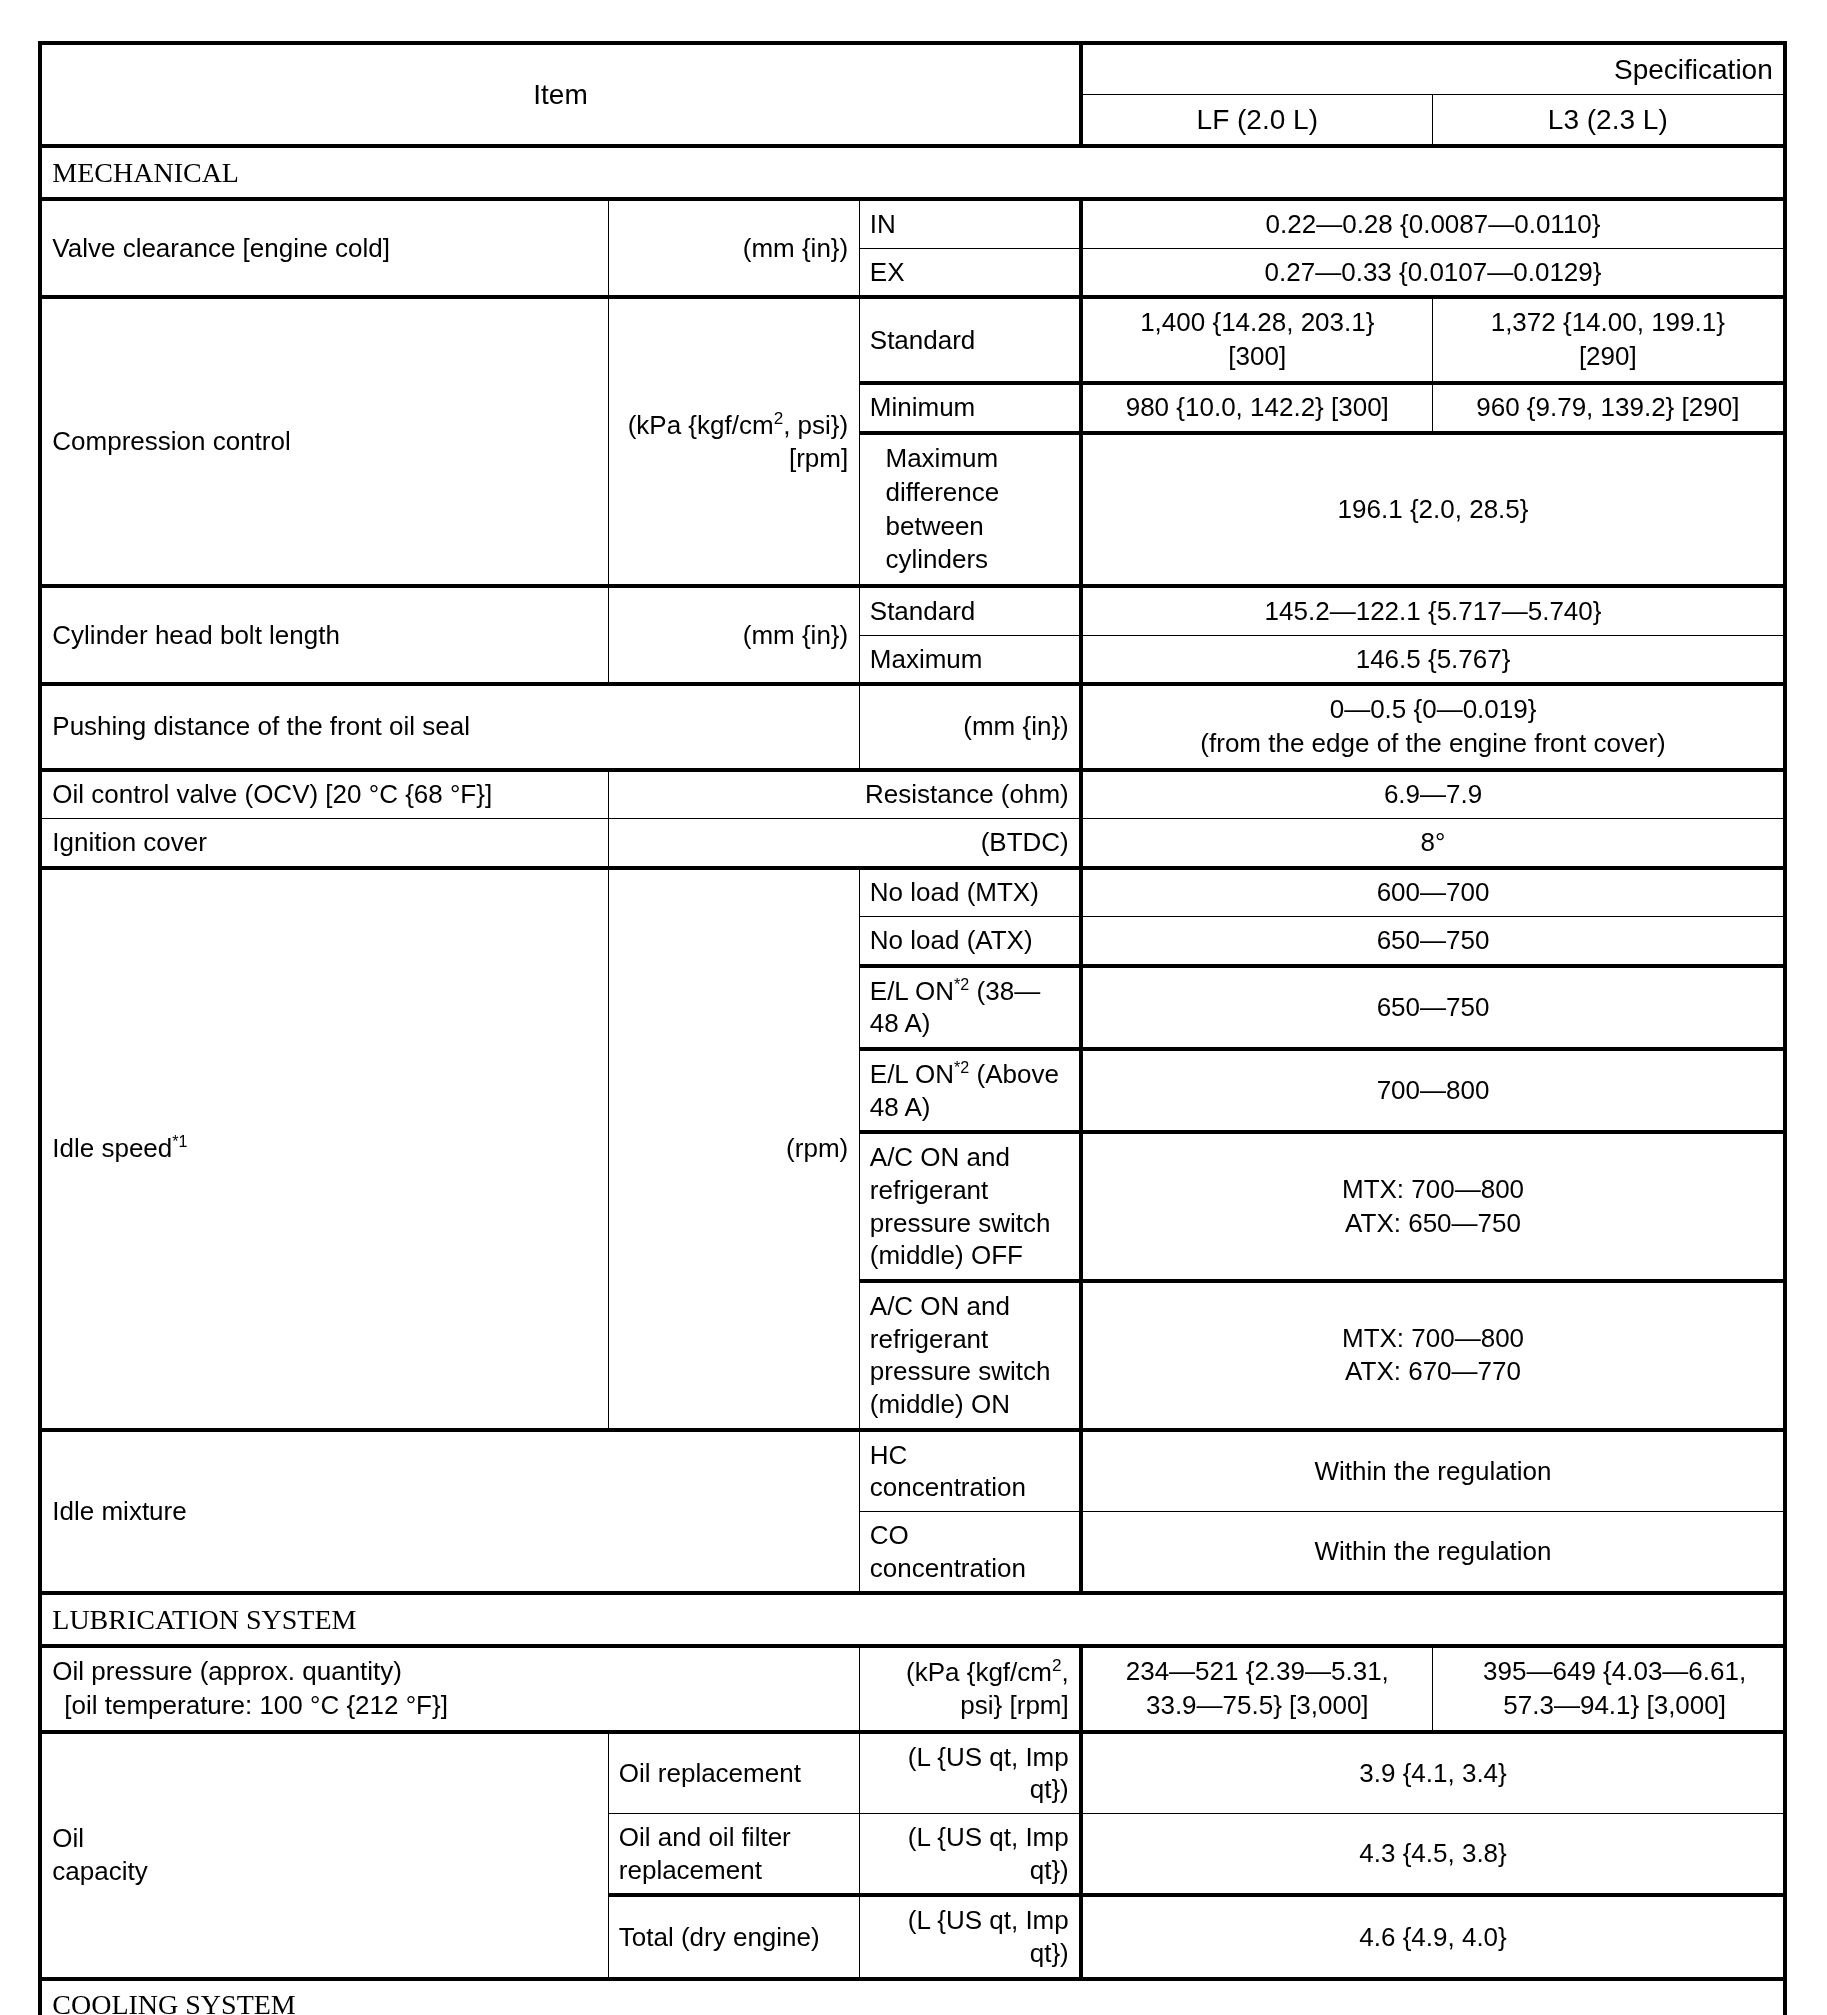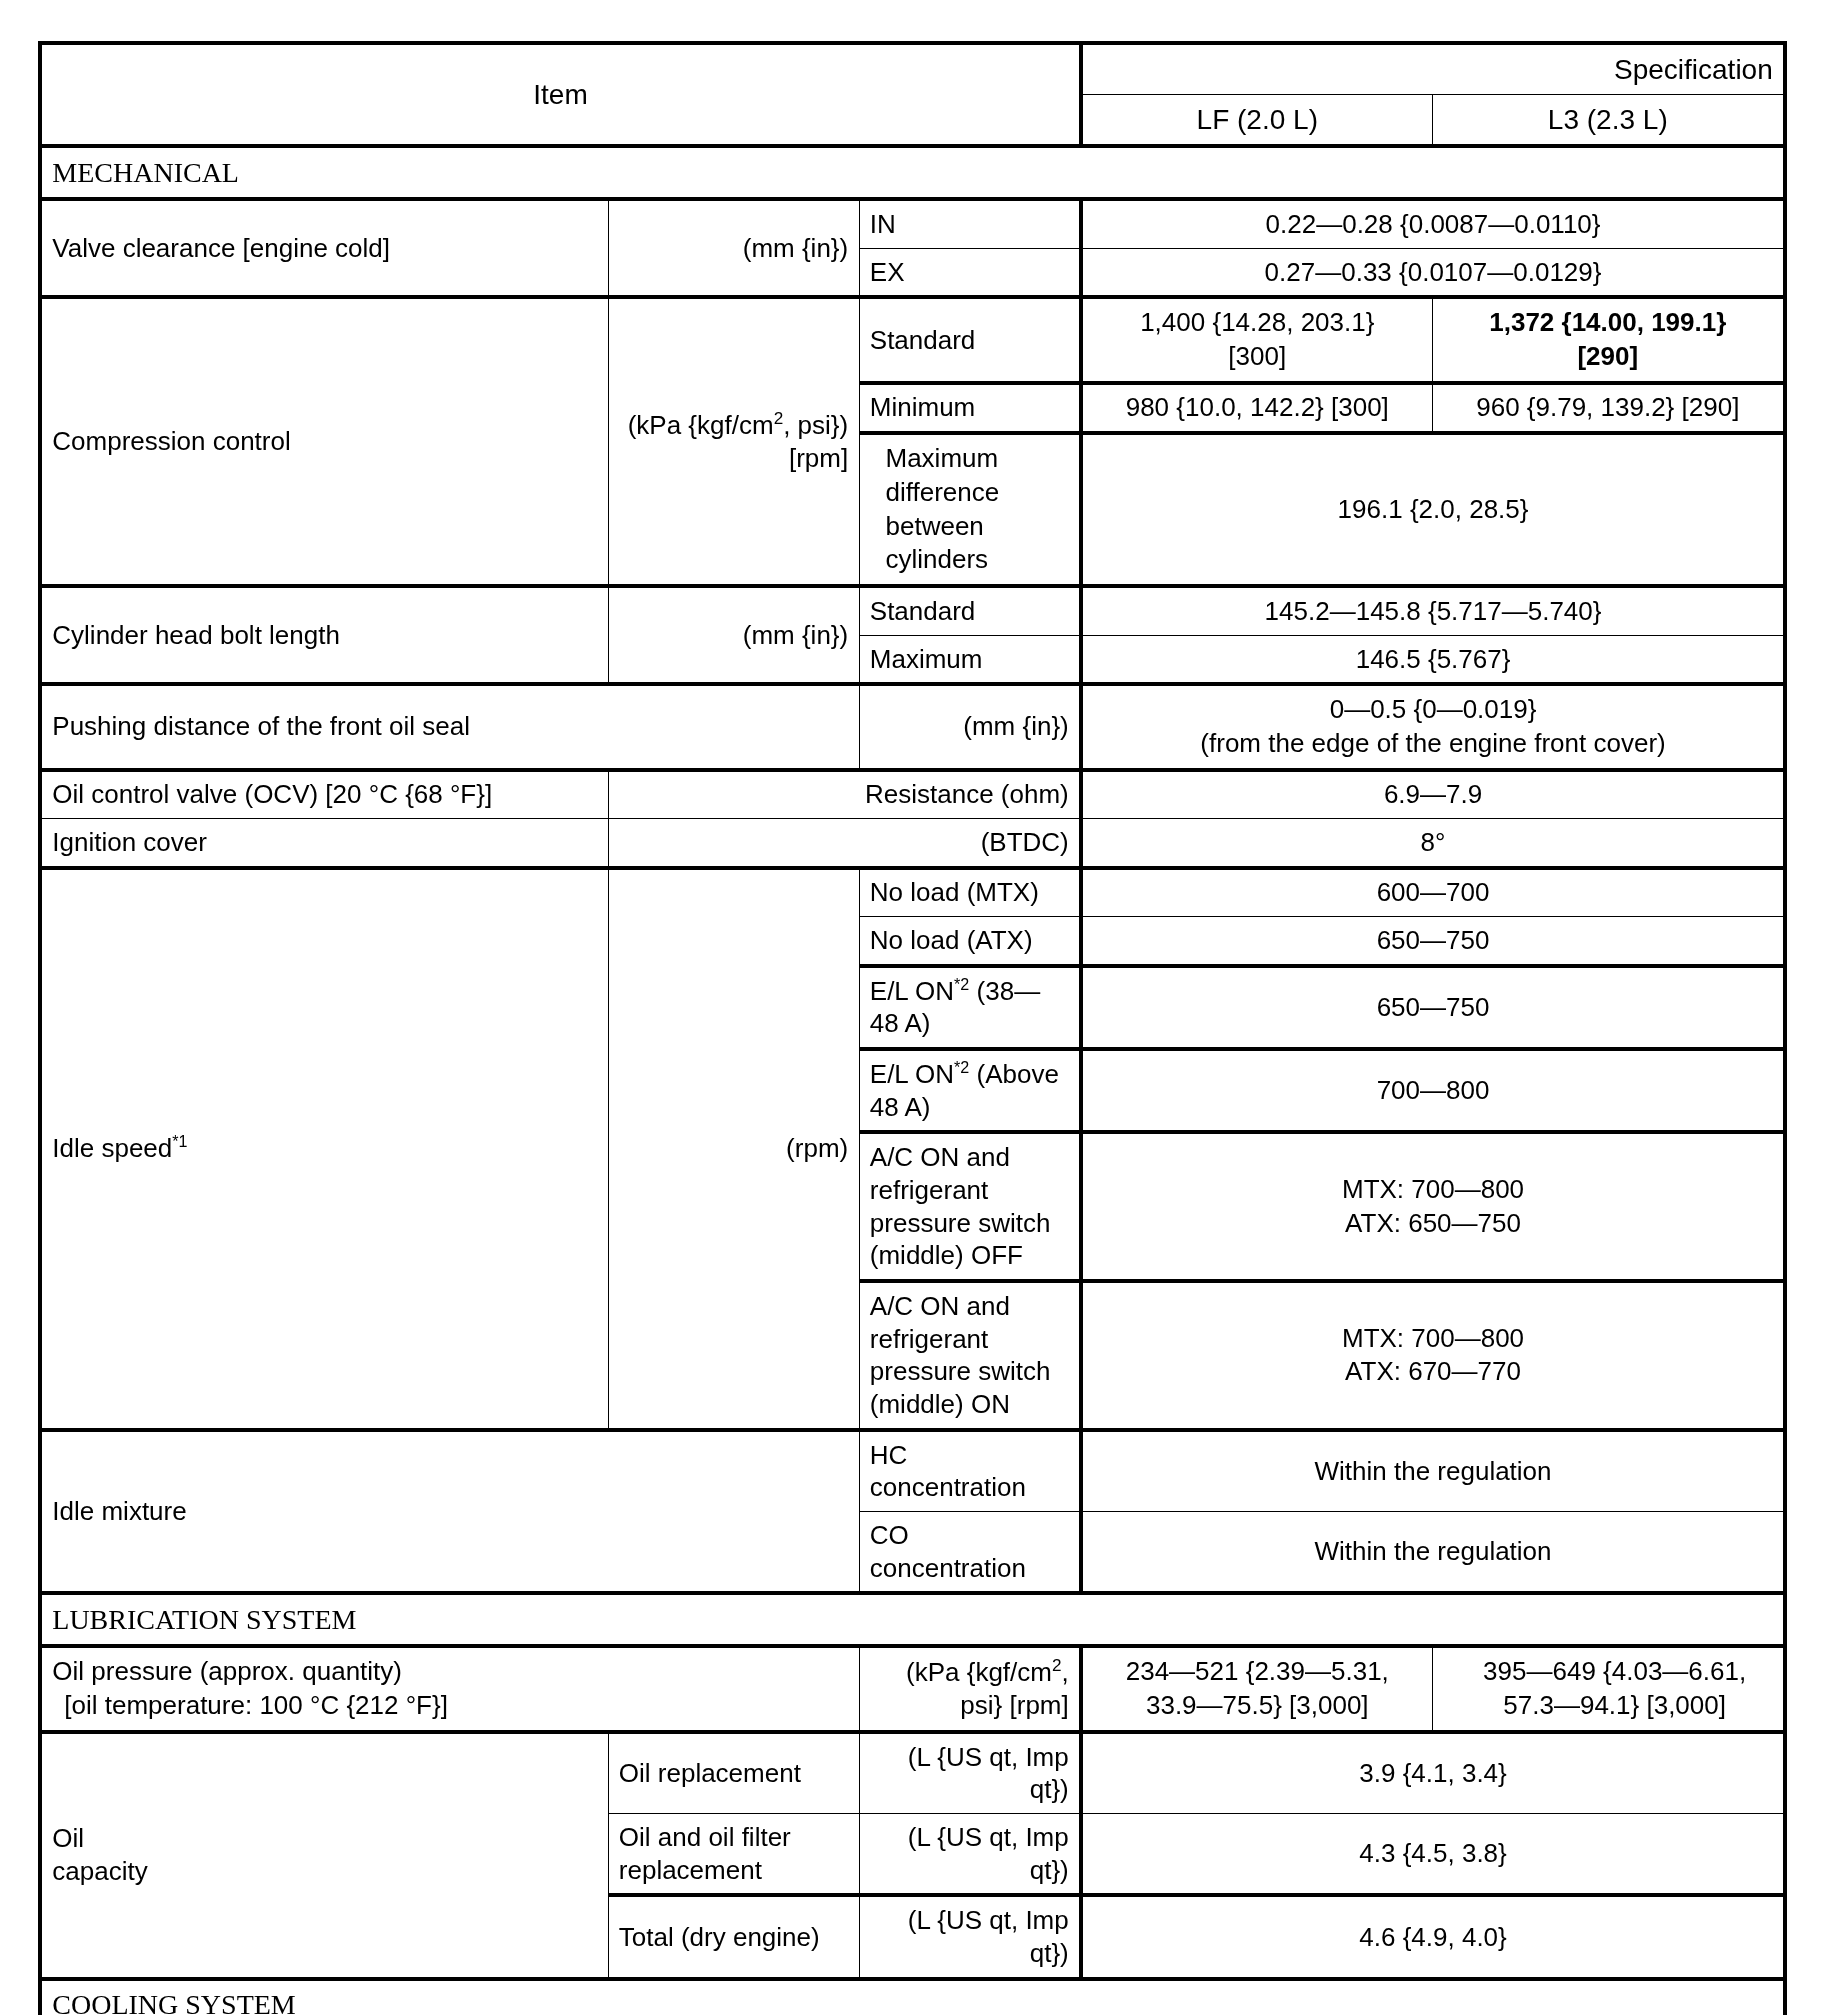--- a/index.html
+++ b/index.html
@@ -140,39 +140,39 @@
 
     <tr>
       <td class="lbl outer-l thick-top" rowspan="3">Compression control</td>
       <td class="unit thick-top" rowspan="3">
         <div><span>(kPa {kgf/cm</span><sup class="sq">2</sup><span>, psi})</span></div>
         <div>[rpm]</div>
       </td>
       <td class="sub thick-top">Standard</td>
       <td class="val thick-left thick-top twoline" style="white-space:pre-line;">1,400 {14.28, 203.1}
 [300]</td>
-      <td class="val outer-r thick-top twoline" style="white-space:pre-line;font-weight:bold;">1,372 {14.00, 199.1}
+      <td class="val outer-r thick-top twoline" style="white-space:pre-line;">1,372 {14.00, 199.1}
 [290]</td>
     </tr>
     <tr>
       <td class="sub thick-top">Minimum</td>
       <td class="val thick-left thick-top">980 {10.0, 142.2} [300]</td>
       <td class="val outer-r thick-top">960 {9.79, 139.2} [290]</td>
     </tr>
     <tr>
       <td class="sub thick-top twoline" style="white-space:pre-line;padding-left:26px;">Maximum difference
 between cylinders</td>
       <td class="val thick-left thick-top outer-r" colspan="2">196.1 {2.0, 28.5}</td>
     </tr>
 
     <tr>
       <td class="lbl outer-l thick-top" rowspan="2">Cylinder head bolt length</td>
       <td class="unit thick-top" rowspan="2">(mm {in})</td>
       <td class="sub thick-top">Standard</td>
-      <td class="val thick-left thick-top outer-r" colspan="2">145.2—145.8 {5.717—5.740}</td>
+      <td class="val thick-left thick-top outer-r" colspan="2">145.2—122.1 {5.717—5.740}</td>
     </tr>
     <tr>
       <td class="sub">Maximum</td>
       <td class="val thick-left outer-r" colspan="2">146.5 {5.767}</td>
     </tr>
 
     <tr>
       <td class="lbl outer-l thick-top" colspan="2">Pushing distance of the front oil seal</td>
       <td class="unit thick-top">(mm {in})</td>
       <td class="val thick-left thick-top outer-r twoline" colspan="2">

